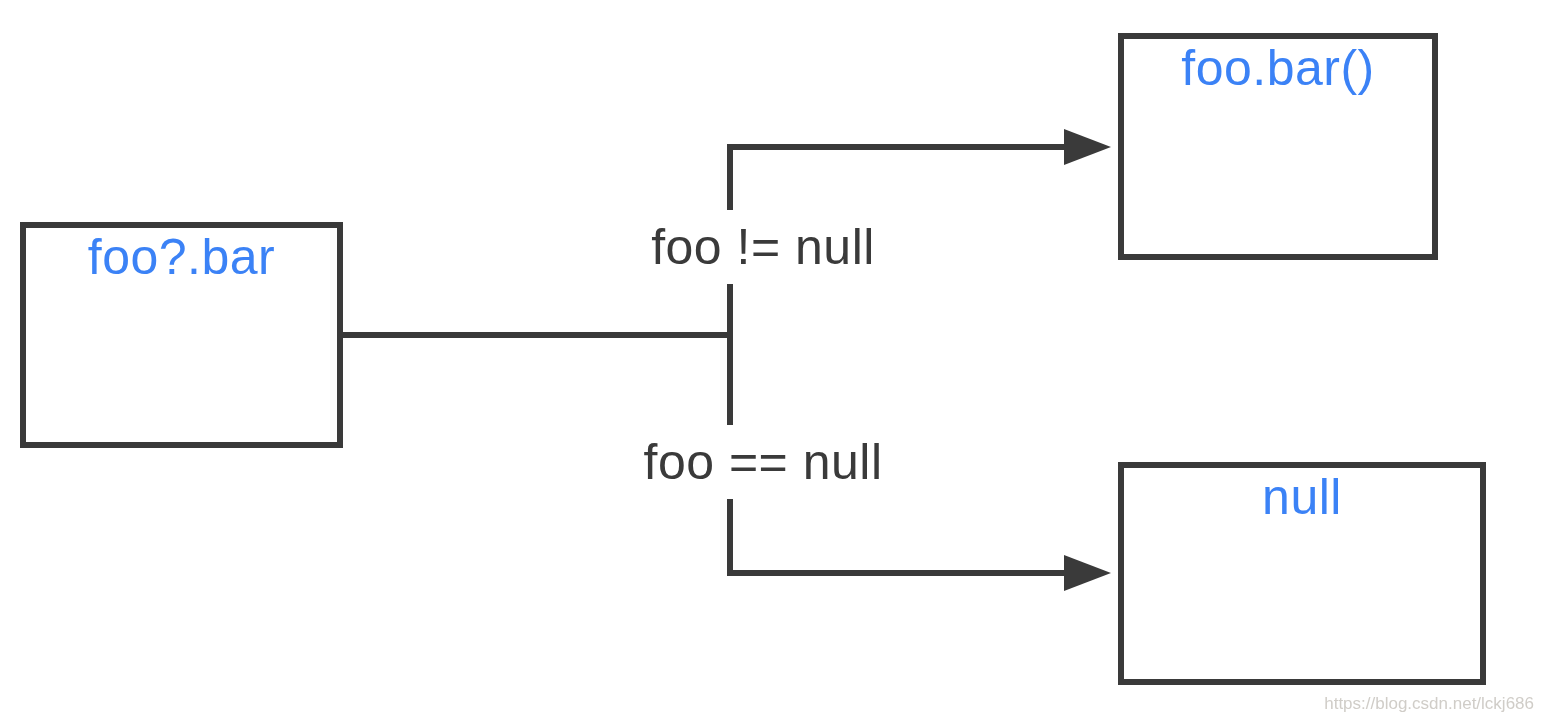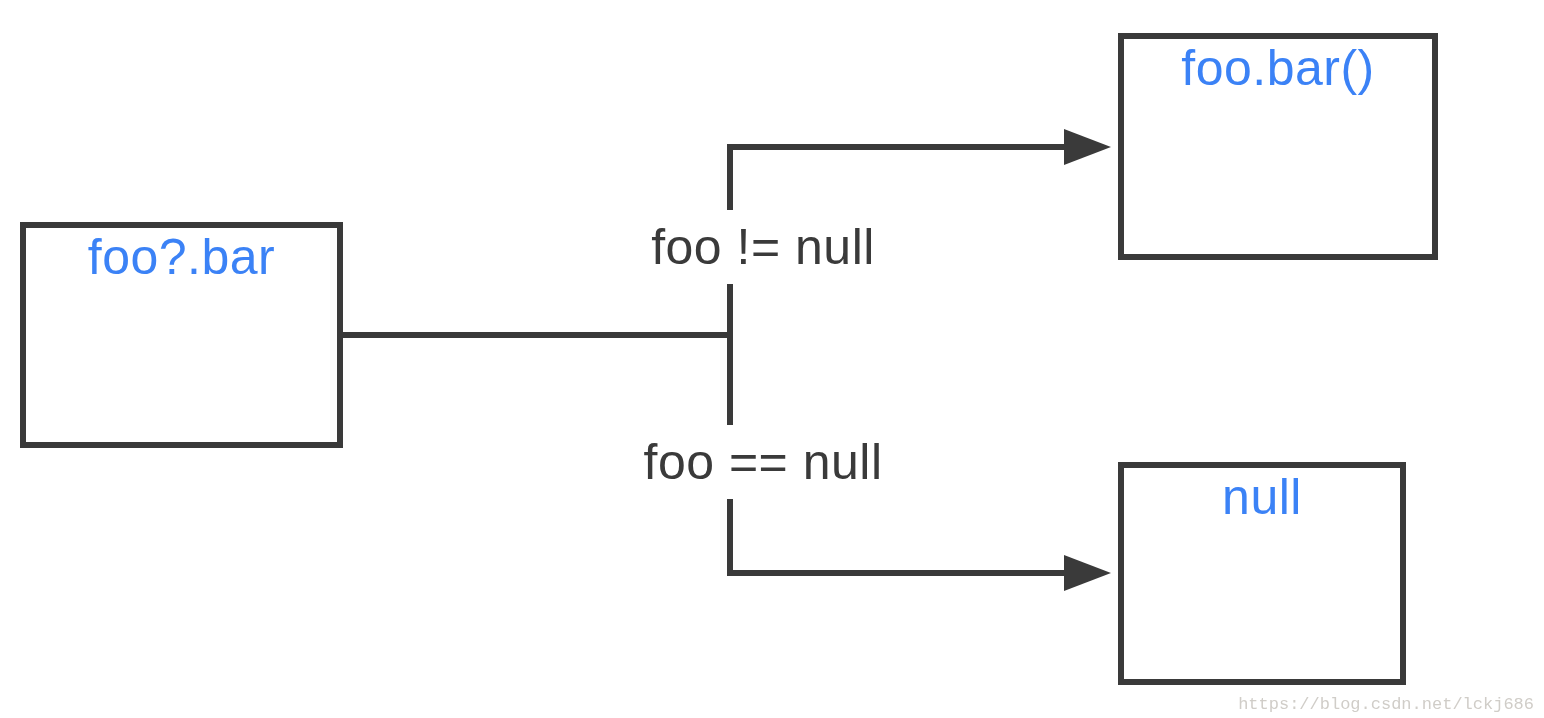--- a/index.html
+++ b/index.html
@@ -24,21 +24,21 @@
     background: #ffffff;
     display: flex;
     justify-content: center;
     font-size: 50px;
     letter-spacing: 0.5px;
     color: #3b82f6;
     z-index: 2;
   }
   .node-source      { left: 20px;   top: 222px; width: 323px; height: 226px; }
   .node-not-null    { left: 1118px; top: 33px;  width: 320px; height: 227px; }
-  .node-null        { left: 1118px; top: 462px; width: 288px; height: 223px; }
+  .node-null        { left: 1118px; top: 462px; width: 368px; height: 223px; }
 
   
   .line {
     position: absolute;
     background: #3a3a3a;
     z-index: 1;
   }
   .line-main-h   { left: 340px; top: 332px; width: 390px; height: 6px; }
   .line-vert     { left: 727px; top: 144px; width: 6px;  height: 432px; }
   .line-top-h    { left: 727px; top: 144px; width: 337px; height: 6px; }
@@ -71,21 +71,21 @@
     margin-left: 32px;
   }
   .condition-top    { left: 731px; top: 210px; }
   .condition-bottom { left: 731px; top: 425px; text-align: center; }
 
   
   .watermark {
     position: absolute;
     right: 10px;
     bottom: 4px;
-    font-family: Liberation Mono, monospace;
+    font-family: Liberation Sans, sans-serif;
     font-size: 17px;
     color: #d0cdc8;
     z-index: 4;
     white-space: nowrap;
   }
 </style>
 </head>
 <body>
 
 <div class="canvas">

